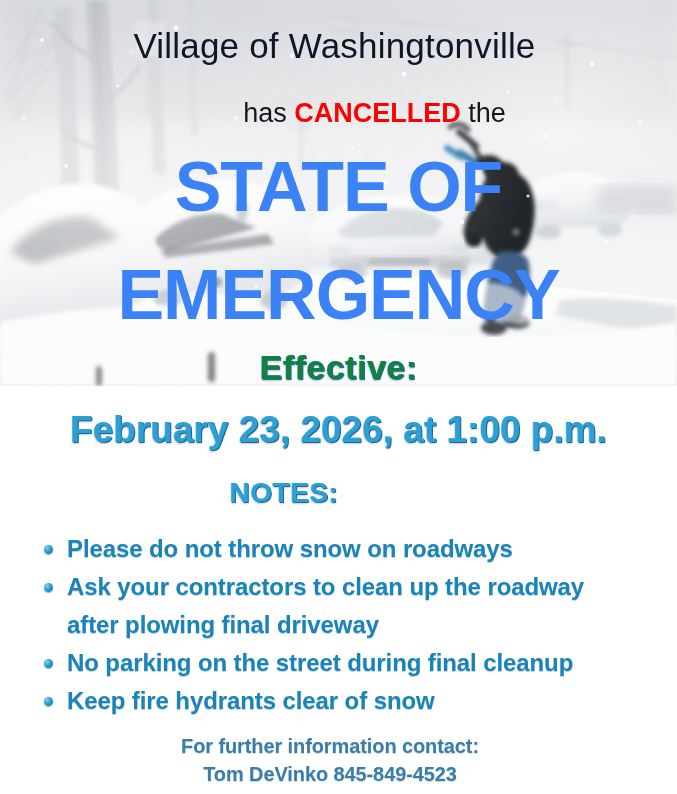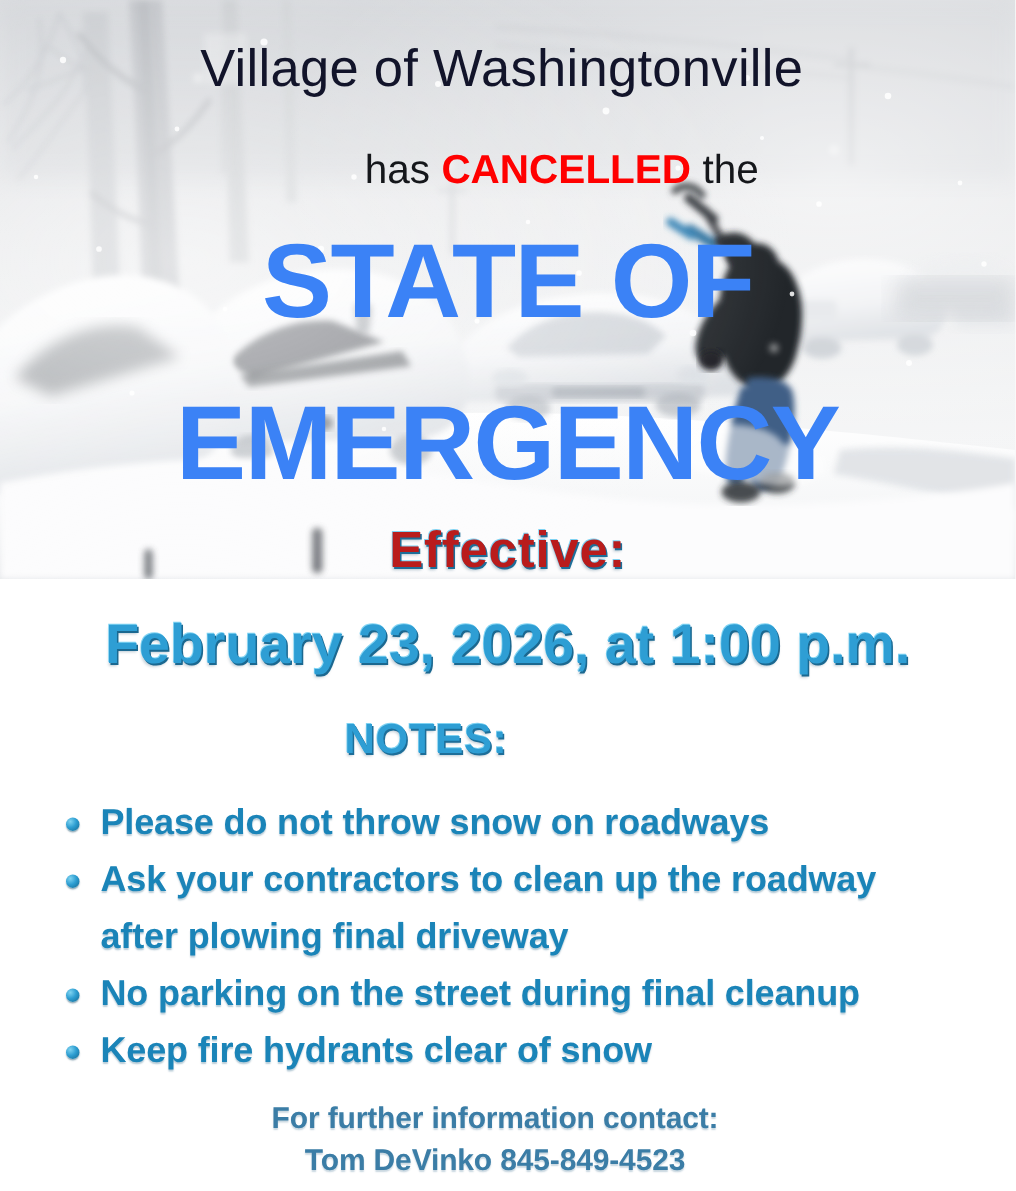--- a/index.html
+++ b/index.html
@@ -52,21 +52,21 @@
   }
   .soe.l1{top:152px;}
   .soe.l2{top:240px;margin-top:20px;}
 
   
   .eff{
     position:absolute;left:0;top:348px;width:677px;
     text-align:center;
     font-size:34px;font-weight:bold;
     letter-spacing:.5px;
-    color:#b91c1c;
+    color:#15803d;
     white-space:nowrap;
     text-shadow:
        1px 1px 0 #1d6e99,
       -0.5px -0.5px 0 #7fd2f2,
        0 2px 2px rgba(20,70,100,.30);
   }
 
   .datebig{
     position:absolute;left:0;top:409px;width:677px;
     text-align:center;

